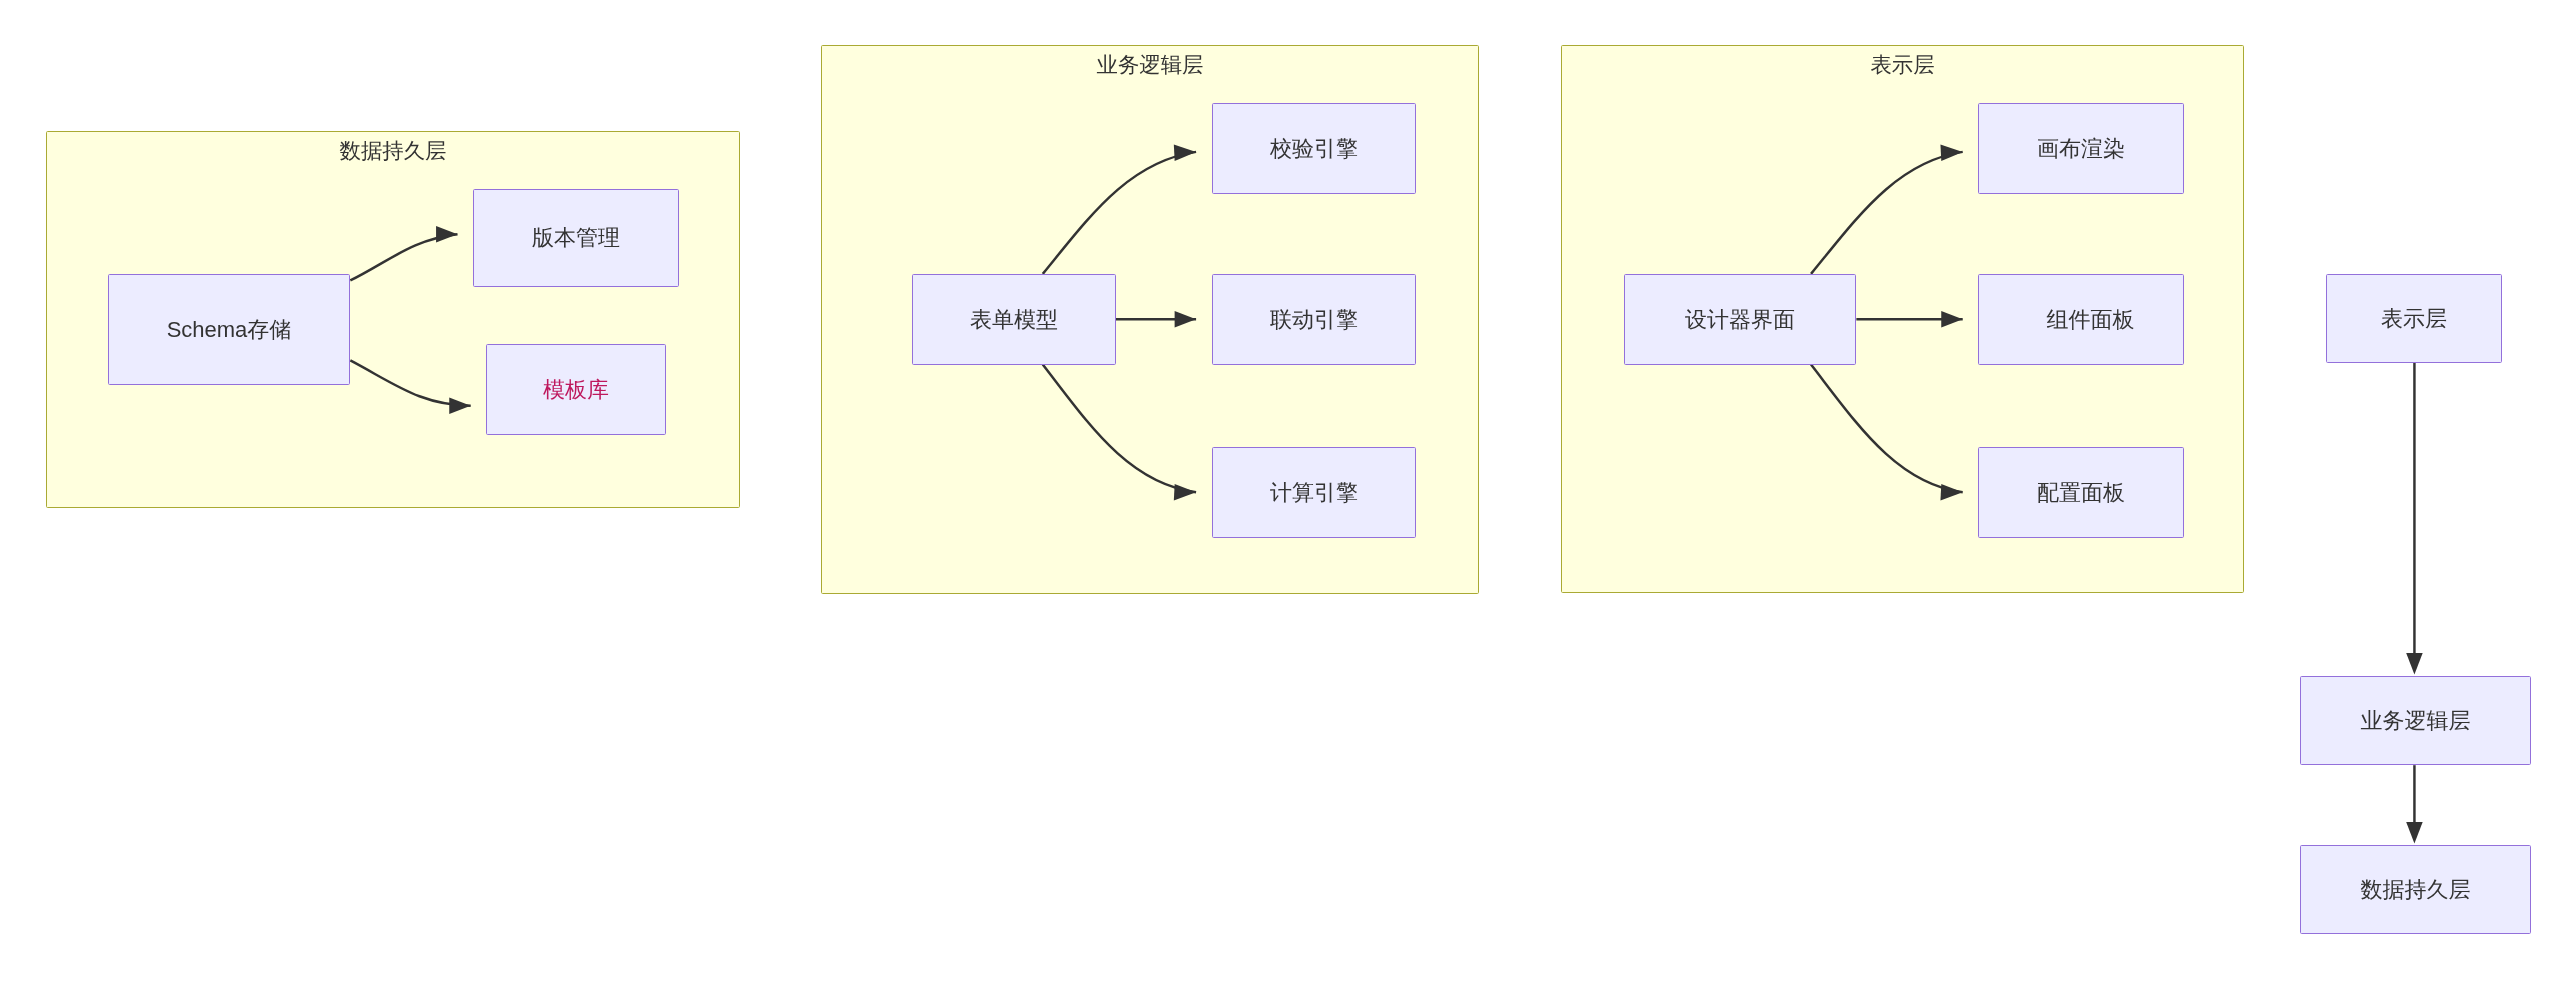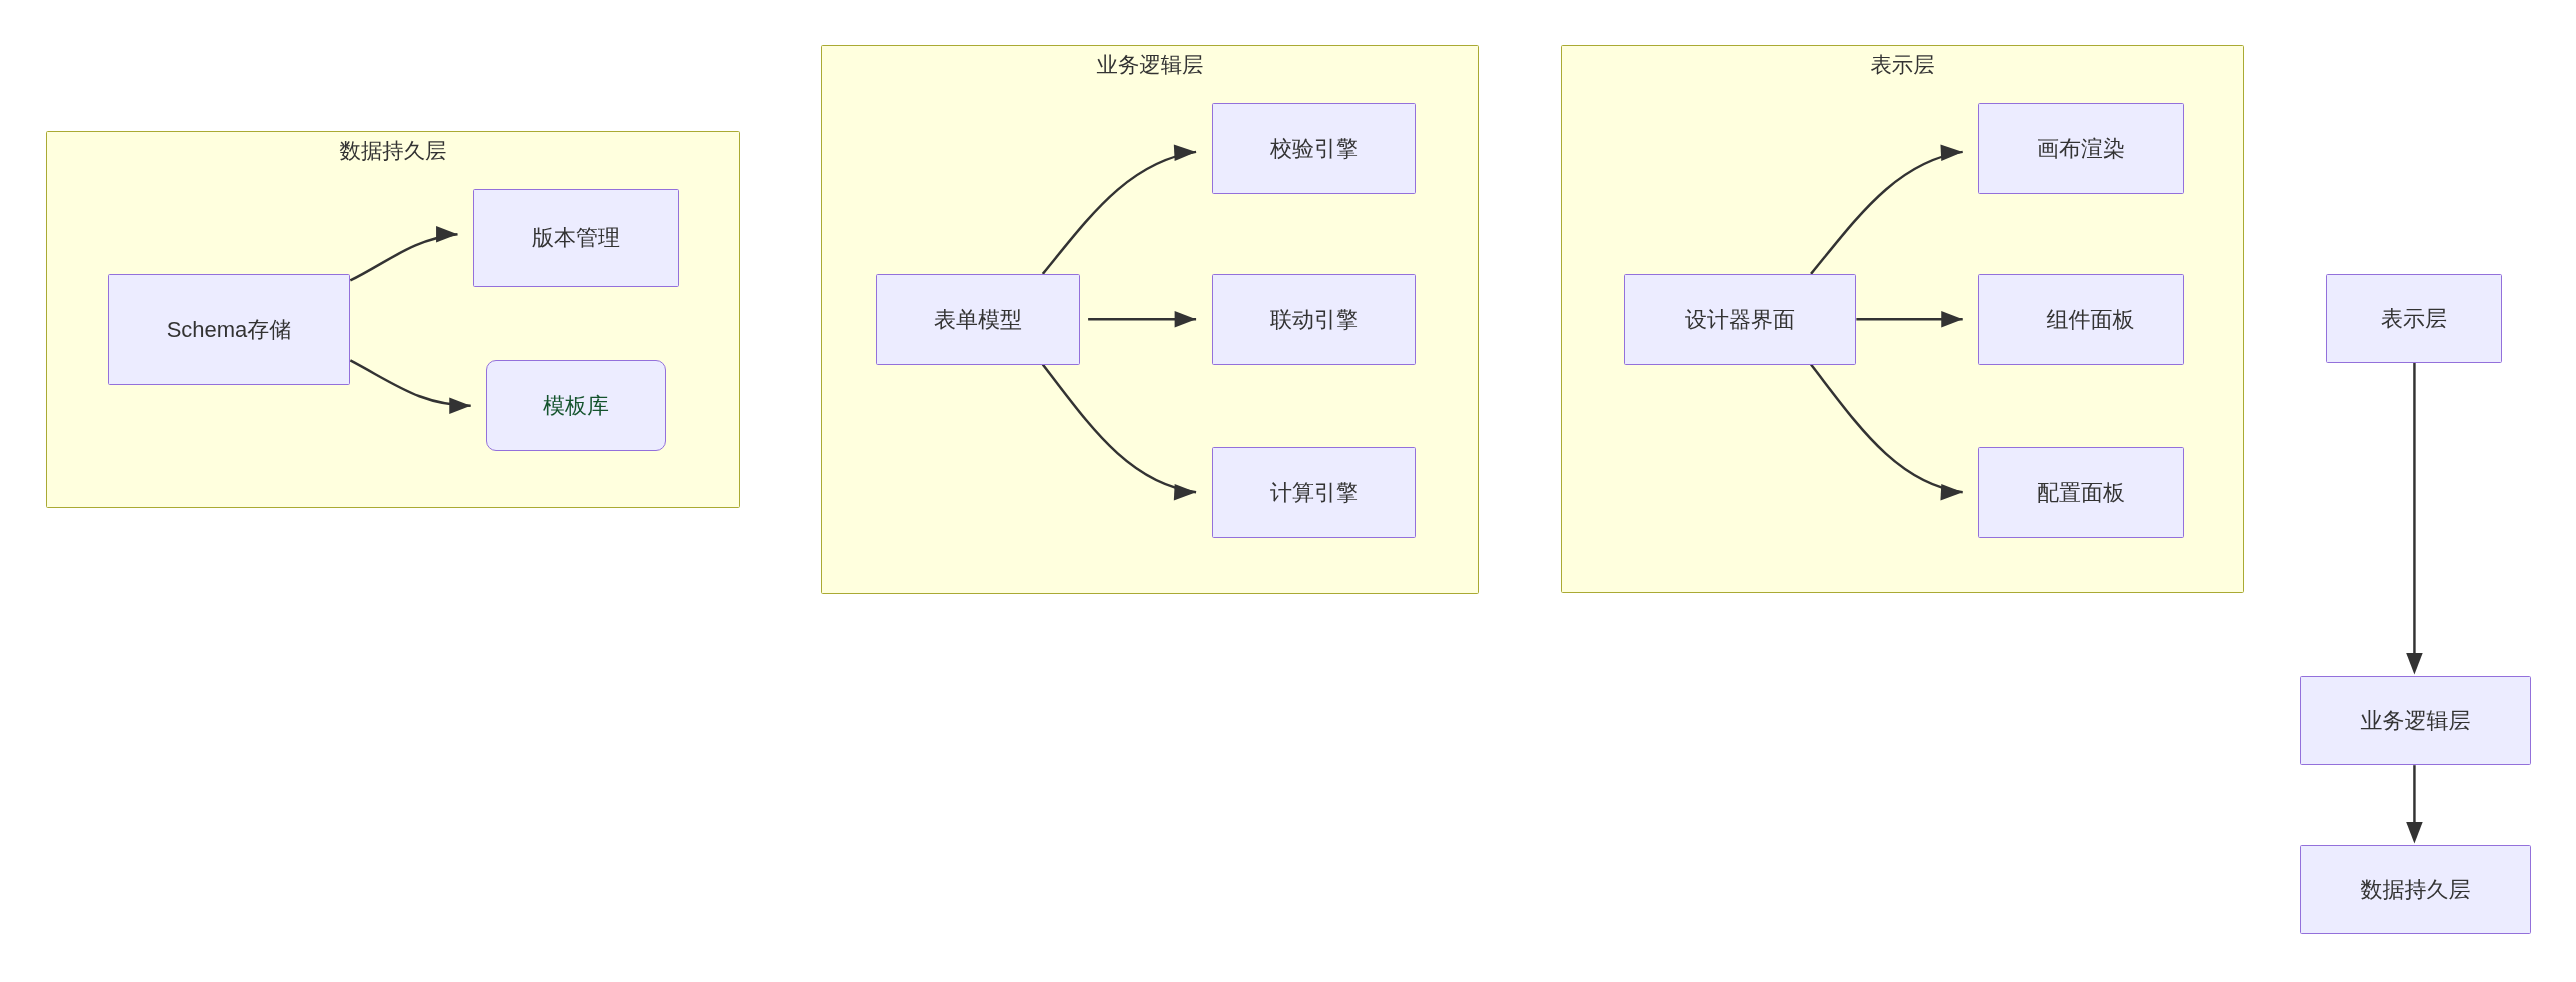--- a/index.html
+++ b/index.html
@@ -137,22 +137,22 @@
     </g>
 
     <g>
       <path class="edge-path" d="M 2929,928 L 2929,1007" stroke="#333333"></path>
       <polygon class="arrow-head" points="2929,1023 2919,997 2939,997" fill="#333333"></polygon>
     </g>
   </svg>
 
   <div class="node" id="n0" style="left: 108px; top: 274px; width: 242px; height: 111px; background: rgb(236, 236, 255); border-color: rgb(147, 112, 219); color: rgb(51, 51, 51);">Schema存储</div>
   <div class="node" id="n1" style="left: 473px; top: 189px; width: 206px; height: 98px; background: rgb(236, 236, 255); border-color: rgb(147, 112, 219); color: rgb(51, 51, 51);">版本管理</div>
-  <div class="node" id="n2" style="left: 486px; top: 360px; width: 180px; height: 91px; background: rgb(236, 236, 255); border-color: rgb(147, 112, 219); color: #14532d; border-radius: 10px;">模板库</div>
-  <div class="node" id="n3" style="left: 876px; top: 274px; width: 204px; height: 91px; background: rgb(236, 236, 255); border-color: rgb(147, 112, 219); color: rgb(51, 51, 51);">表单模型</div>
+  <div class="node" id="n2" style="left: 486px; top: 344px; width: 180px; height: 91px; background: rgb(236, 236, 255); border-color: rgb(147, 112, 219); color: #be185d;">模板库</div>
+  <div class="node" id="n3" style="left: 912px; top: 274px; width: 204px; height: 91px; background: rgb(236, 236, 255); border-color: rgb(147, 112, 219); color: rgb(51, 51, 51);">表单模型</div>
   <div class="node" id="n4" style="left: 1212px; top: 103px; width: 204px; height: 91px; background: rgb(236, 236, 255); border-color: rgb(147, 112, 219); color: rgb(51, 51, 51);">校验引擎</div>
   <div class="node" id="n5" style="left: 1212px; top: 274px; width: 204px; height: 91px; background: rgb(236, 236, 255); border-color: rgb(147, 112, 219); color: rgb(51, 51, 51);">联动引擎</div>
   <div class="node" id="n6" style="left: 1212px; top: 447px; width: 204px; height: 91px; background: rgb(236, 236, 255); border-color: rgb(147, 112, 219); color: rgb(51, 51, 51);">计算引擎</div>
   <div class="node" id="n7" style="left: 1624px; top: 274px; width: 232px; height: 91px; background: rgb(236, 236, 255); border-color: rgb(147, 112, 219); color: rgb(51, 51, 51);">设计器界面</div>
   <div class="node" id="n8" style="left: 1978px; top: 103px; width: 206px; height: 91px; background: rgb(236, 236, 255); border-color: rgb(147, 112, 219); color: rgb(51, 51, 51);">画布渲染</div>
   <div class="node" id="n9" style="left: 1978px; top: 274px; width: 206px; height: 91px; background: rgb(236, 236, 255); border-color: rgb(147, 112, 219); color: rgb(51, 51, 51); padding-left: 19px;">组件面板</div>
   <div class="node" id="n10" style="left: 1978px; top: 447px; width: 206px; height: 91px; background: rgb(236, 236, 255); border-color: rgb(147, 112, 219); color: rgb(51, 51, 51);">配置面板</div>
   <div class="node" id="n11" style="left: 2326px; top: 274px; width: 176px; height: 89px; background: rgb(236, 236, 255); border-color: rgb(147, 112, 219); color: rgb(51, 51, 51);">表示层</div>
   <div class="node" id="n12" style="left: 2300px; top: 676px; width: 231px; height: 89px; background: rgb(236, 236, 255); border-color: rgb(147, 112, 219); color: rgb(51, 51, 51);">业务逻辑层</div>
   <div class="node" id="n13" style="left: 2300px; top: 845px; width: 231px; height: 89px; background: rgb(236, 236, 255); border-color: rgb(147, 112, 219); color: rgb(51, 51, 51);">数据持久层</div>

